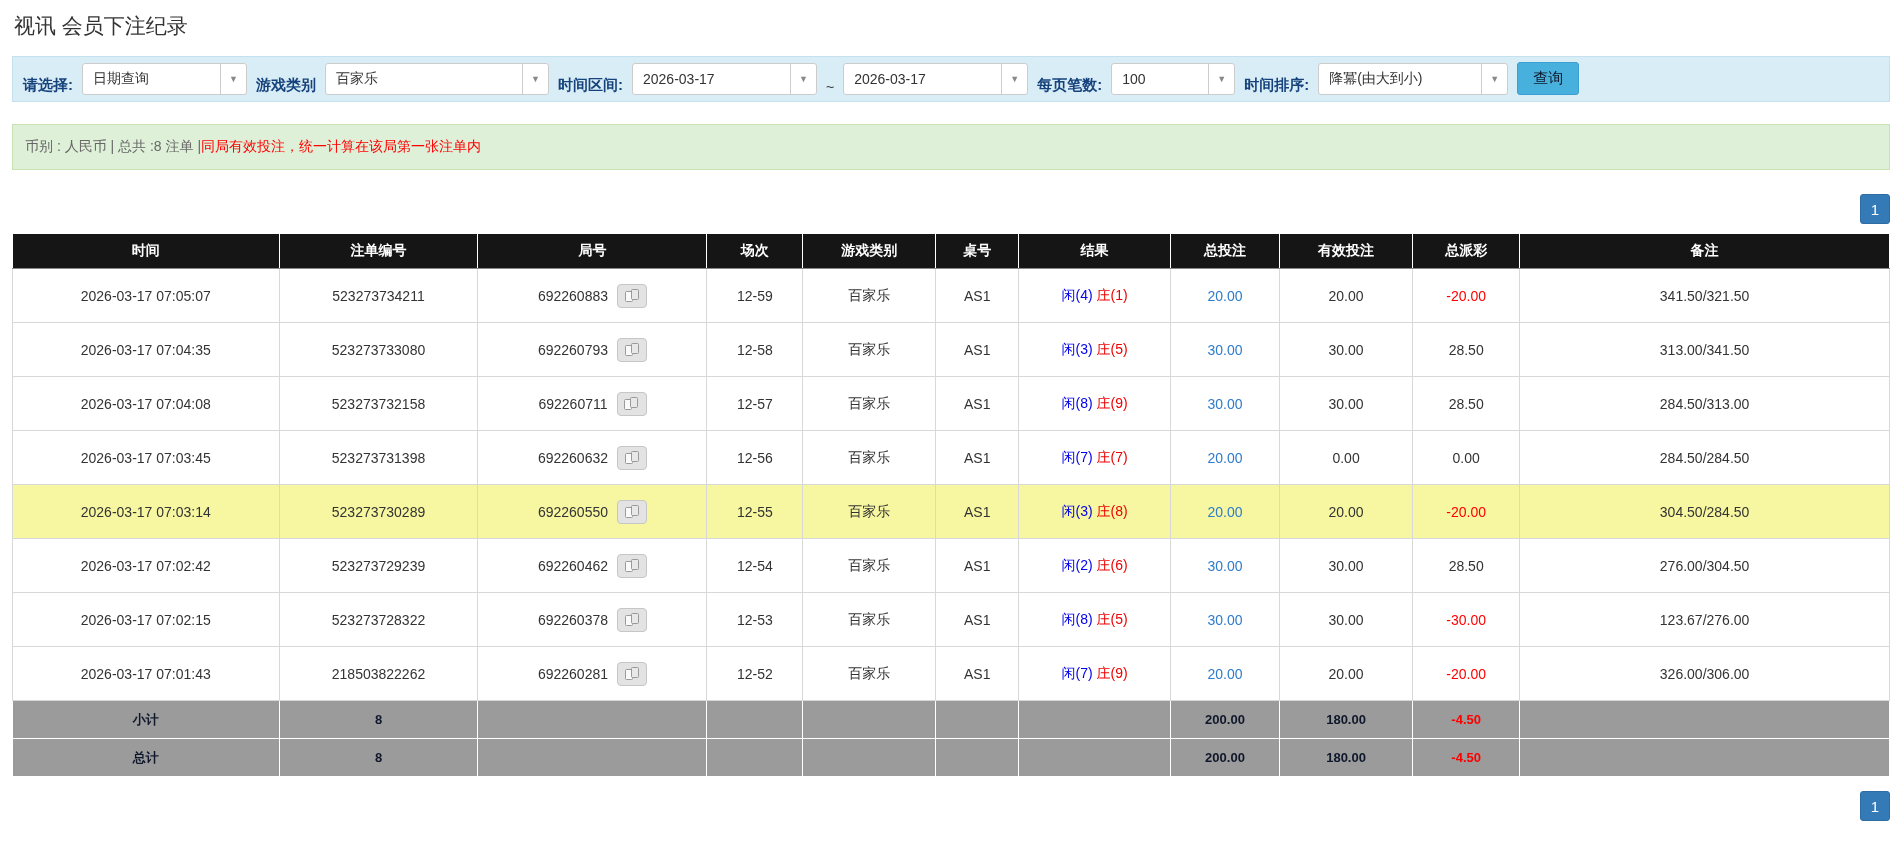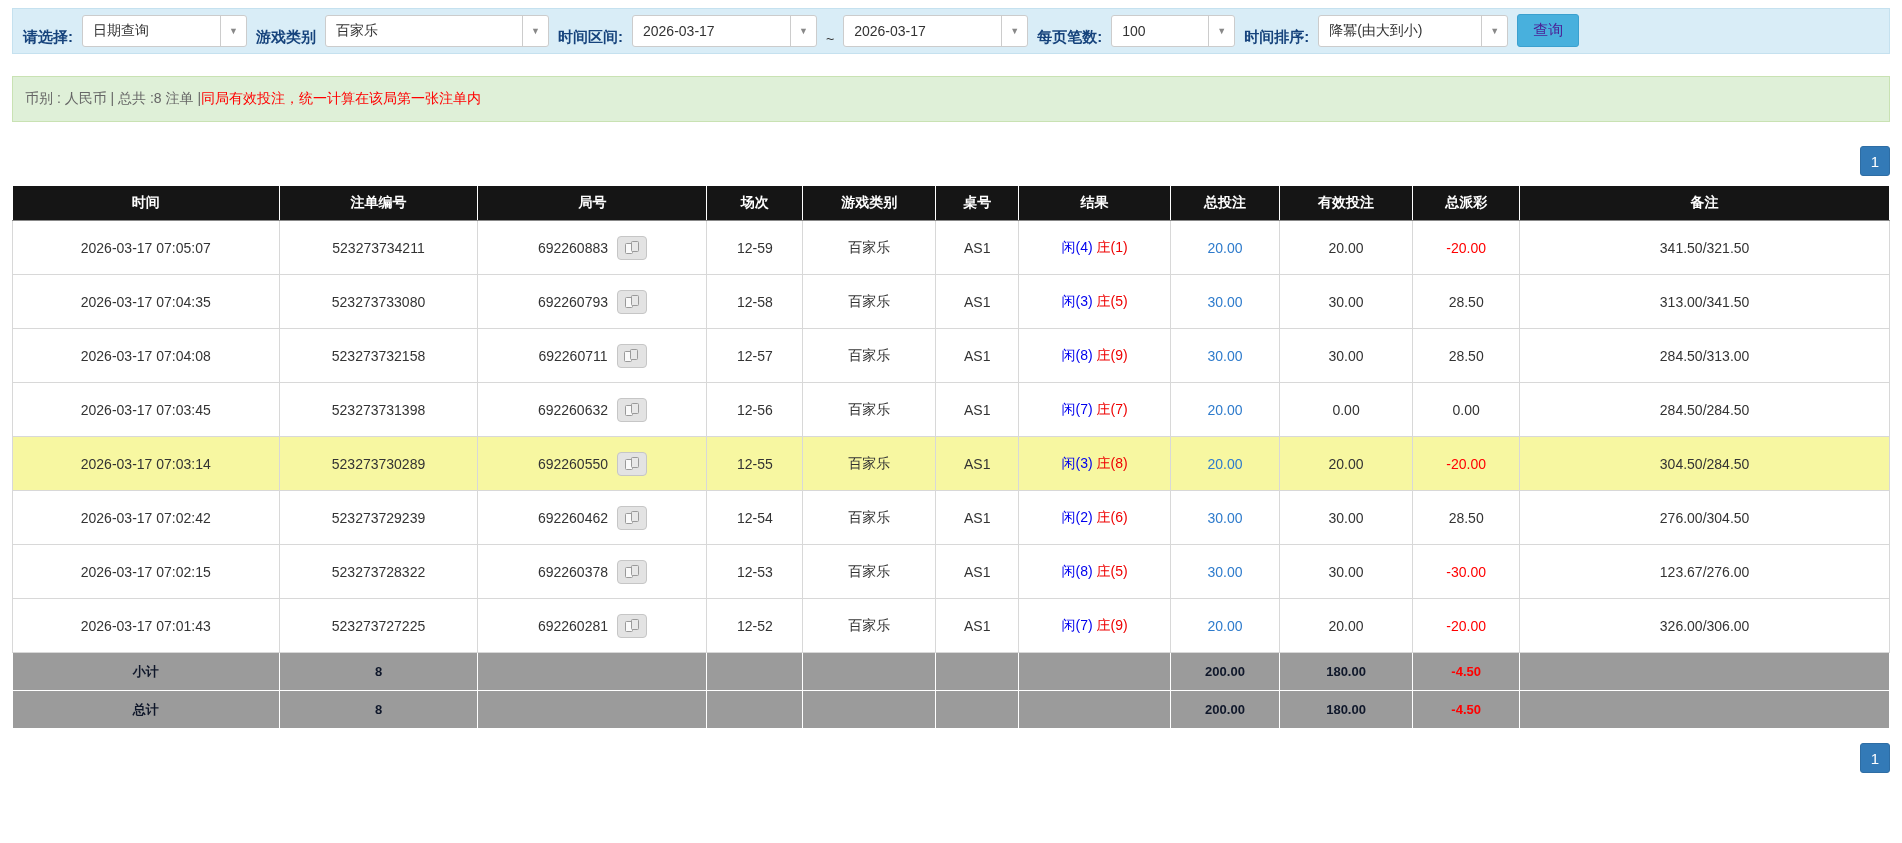--- a/index.html
+++ b/index.html
@@ -18,21 +18,21 @@
     border:1px solid #c5e1ef; padding:6px 10px; height:46px; }
   .filter-label { color:#16437c; font-weight:bold; font-size:15px; white-space:nowrap; }
   .combo { display:inline-flex; align-items:stretch; background:#fff; border:1px solid #ccc;
     border-radius:3px; height:32px; flex:0 0 auto; }
   .combo-text { flex:1; display:flex; align-items:center; padding:4px 10px; font-size:14px; color:#333; white-space:nowrap; overflow:hidden; }
   .combo-arrow { display:flex; align-items:center; justify-content:center; width:26px;
     border-left:1px solid #ccc; color:#888; font-size:9px; }
   .w-select{width:165px} .w-game{width:224px} .w-date{width:185px} .w-size{width:124px} .w-sort{width:190px}
   .tilde { font-size:14px; color:#333; }
   .btn-search { height:33px; padding:0 15px; background:var(--search-btn); border:1px solid #3ba0cf;
-    color:#4c1d95; font-size:15px; border-radius:3px; cursor:pointer; font-family:inherit; }
+    color:#0f172a; font-size:15px; border-radius:3px; cursor:pointer; font-family:inherit; }
 
   
   .info-bar { margin-top:22px; background:var(--info-bg); border:1px solid #c9e2b3; height:46px;
     display:flex; align-items:center; justify-content:flex-start; padding:0 12px; font-size:14px; color:#666; }
   .info-notice { color:var(--negative-red); }
 
   
   .pager { display:flex; justify-content:flex-end; margin:24px 0 9px; }
   .pager.bottom { margin:14px 0 0; }
   .page-btn { min-width:30px; height:30px; background:var(--accent-blue); color:#fff; display:flex;
@@ -55,20 +55,21 @@
   .card-btn { display:inline-flex; align-items:center; justify-content:center; width:30px; height:24px;
     margin-left:9px; background:#e3e3e3; border:1px solid #c6c6c6; border-radius:4px;
     vertical-align:middle; cursor:pointer; }
   .round-number { vertical-align:middle; }
 </style>
 </head>
 <body>
 
 <div class="page">
 
+  <h1 class="title">视讯 会员下注纪录</h1>
 
   <div class="filter-bar">
     <span class="filter-label">请选择:</span>
     <div class="combo w-select">
       <span class="combo-text">日期查询</span>
       <span class="combo-arrow">▼</span>
     </div>
 
     <span class="filter-label">游戏类别</span>
     <div class="combo w-game">
@@ -262,21 +263,21 @@
           <td>百家乐</td>
           <td>AS1</td>
           <td><span class="player">闲(8)</span> <span class="banker">庄(5)</span></td>
           <td><a class="bet-link">30.00</a></td>
           <td>30.00</td>
           <td class="neg">-30.00</td>
           <td>123.67/276.00</td>
         </tr>
         <tr>
           <td>2026-03-17 07:01:43</td>
-          <td>523273727225</td>
+          <td>218503822262</td>
           <td><span class="round-number">692260281</span><span class="card-btn">
               <svg width="17" height="15" viewBox="0 0 17 15">
                 <rect x="1.5" y="3.5" width="7" height="10" rx="1" fill="#fafafa" stroke="#9a9a9a"></rect>
                 <rect x="7.5" y="1.5" width="7" height="10" rx="1" fill="#e8e8e8" stroke="#9a9a9a"></rect>
               </svg>
             </span></td>
           <td>12-52</td>
           <td>百家乐</td>
           <td>AS1</td>
           <td><span class="player">闲(7)</span> <span class="banker">庄(9)</span></td>

